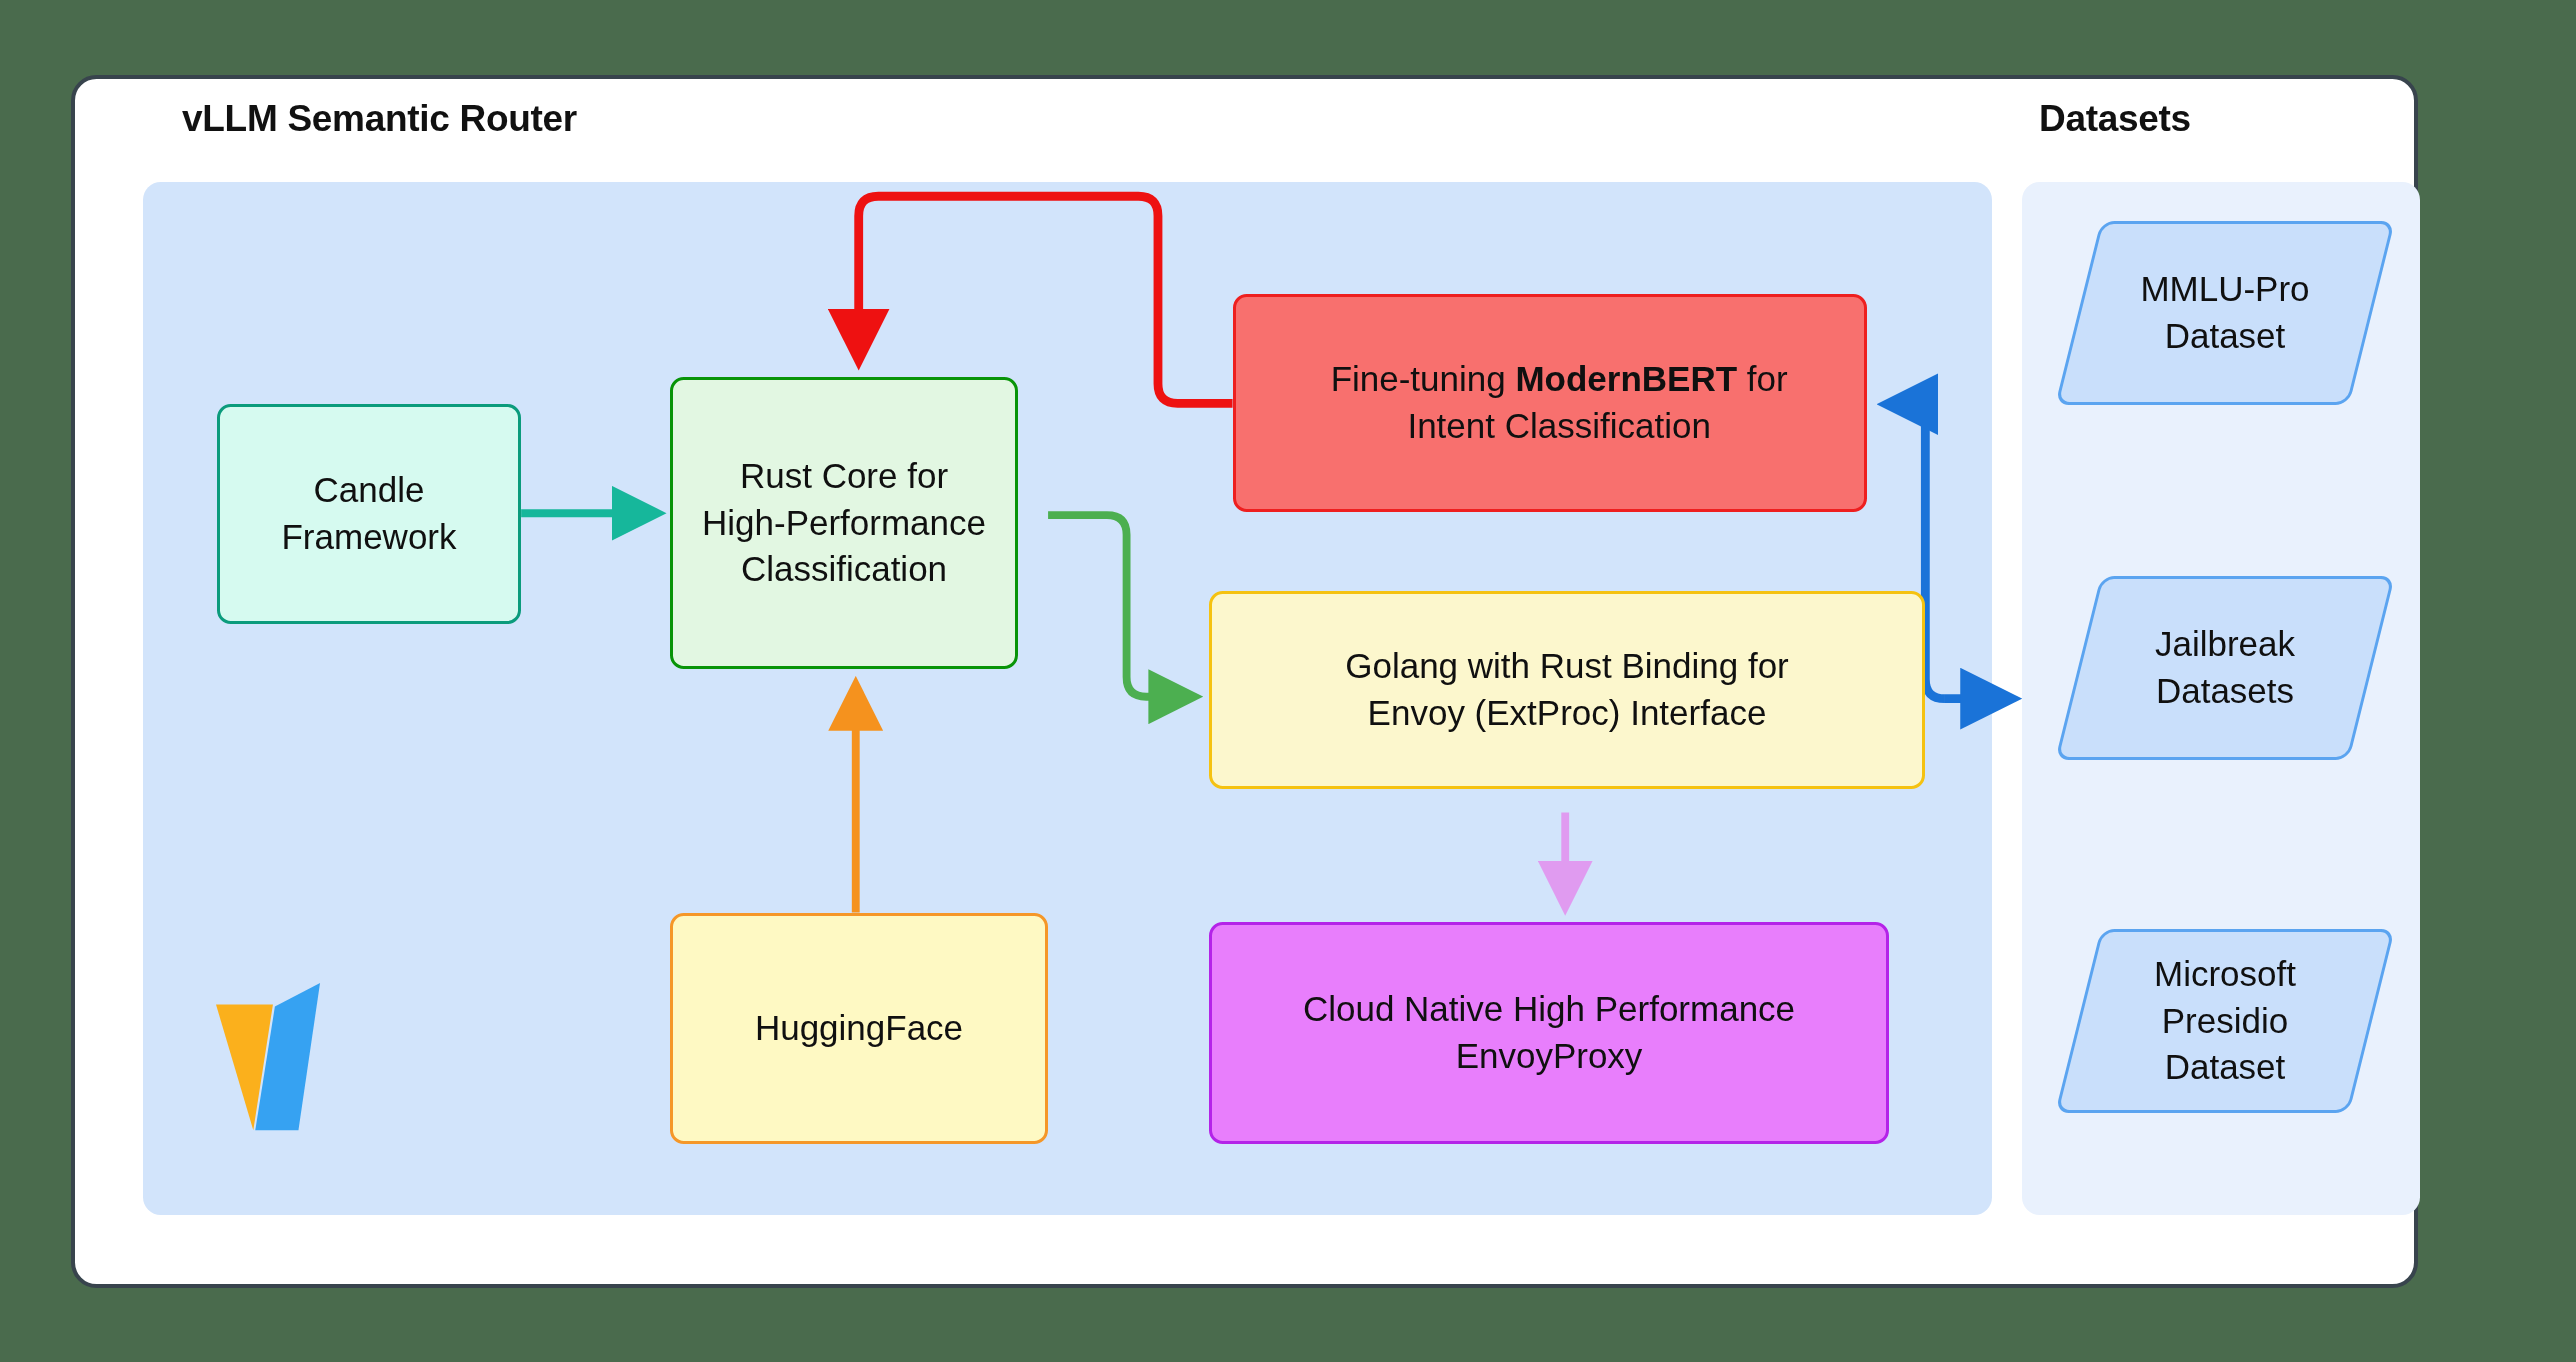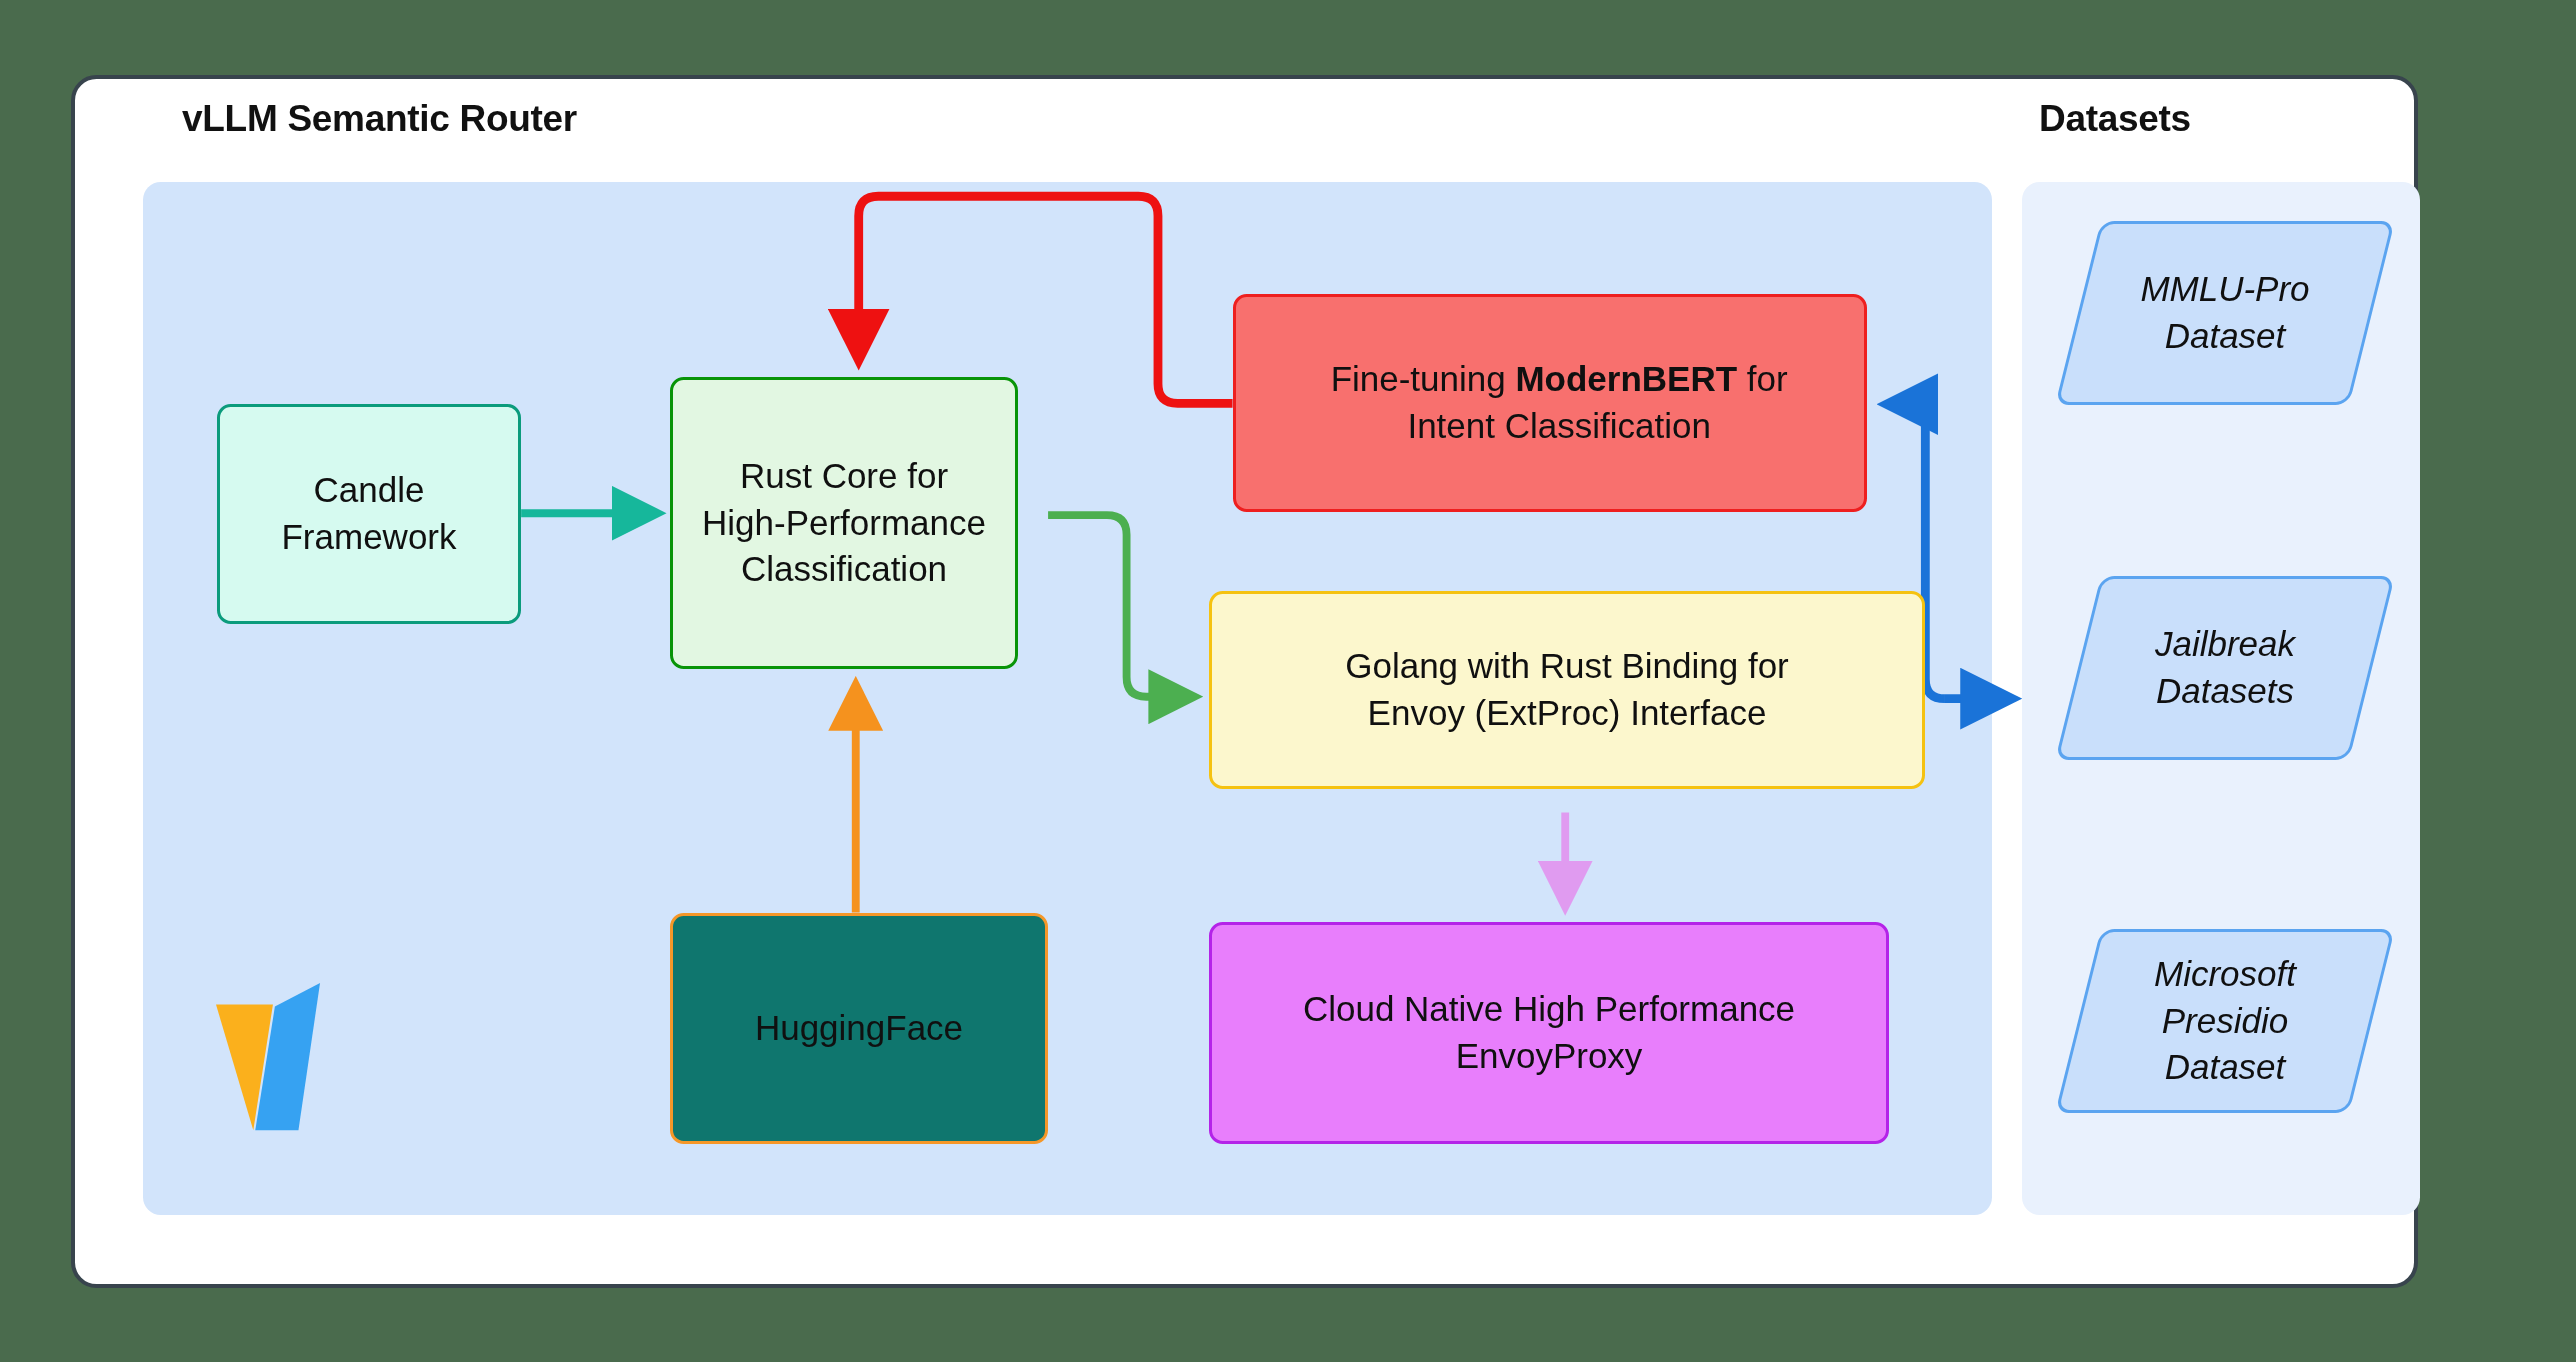--- a/index.html
+++ b/index.html
@@ -84,21 +84,21 @@
   .node-candle {
     left: 217px; top: 404px; width: 304px; height: 220px;
     background: #d6faf0; border: 3.9px solid #0b9b7c;
   }
   .node-rust {
     left: 670px; top: 377px; width: 348px; height: 292px;
     background: #e2f7e2; border: 3.9px solid #089408;
   }
   .node-hf {
     left: 670px; top: 913px; width: 378px; height: 231px;
-    background: #0f766e; border: 3.9px solid #f59728;
+    background: #fef9c3; border: 3.9px solid #f59728;
   }
   .node-bert {
     left: 1233px; top: 294px; width: 634px; height: 218px;
     background: #f8706e; border: 3.9px solid #ee1f1f; padding-left: 32px;
   }
   .node-golang {
     left: 1209px; top: 591px; width: 716px; height: 198px;
     background: #fcf7cd; border: 3.9px solid #f5c211;
   }
   .node-envoy {
@@ -128,21 +128,20 @@
   .ds-label {
     position: absolute;
     inset: 0;
     display: flex;
     align-items: center;
     justify-content: center;
     text-align: center;
     font-size: 35px;
     line-height: 1.33;
     color: #101010;
-    font-style: italic;
   }
 
   
   #edges {
     position: absolute;
     left: 0; top: 0;
     width: 2576px;
     height: 1362px;
     pointer-events: none;
   }

